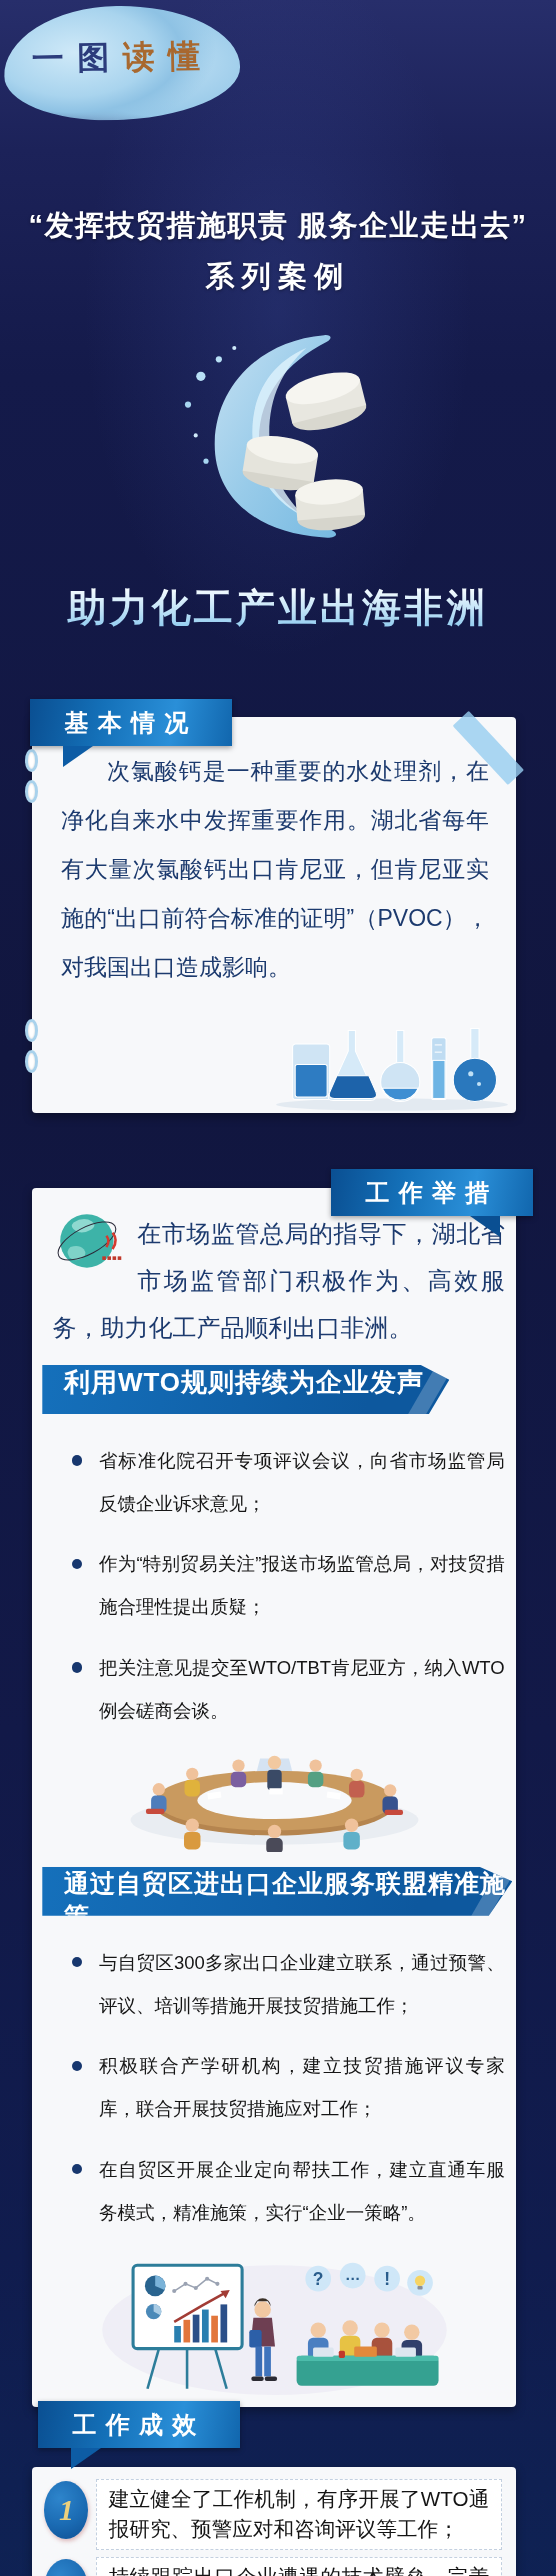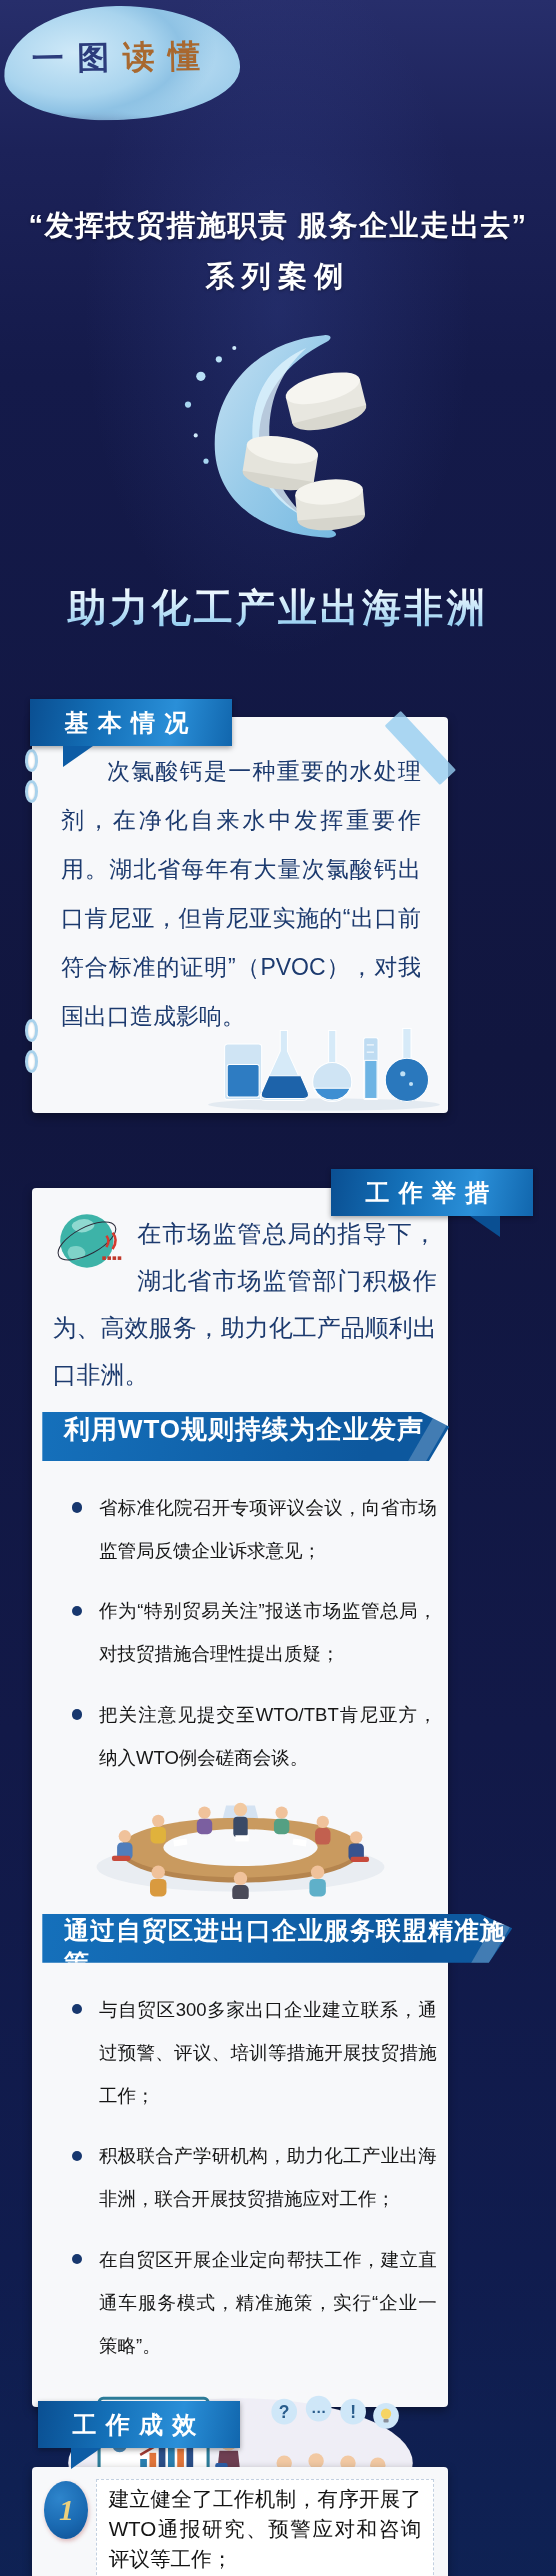--- a/index.html
+++ b/index.html
@@ -36,21 +36,21 @@
     display:flex; align-items:center; justify-content:center; color:#fff; font-size:24px; font-weight:bold; letter-spacing:9.3px;
     box-shadow:0 2.1px 5.2px rgba(0,0,0,.35); z-index:5; }
   .bubble::after { content:""; position:absolute; top:100%; left:33px;
     border-top:21.6px solid #0d5ca5; border-right:30px solid transparent; }
   .bubble.right::after { left:auto; right:33px; border-right:none; border-left:30px solid transparent; border-top-color:#0a4f92; }
   .badge-basic { left:30px; top:699px; }
   .badge-measures { left:auto; right:23px; top:1129px;margin-top:40px; }
   .badge-results { left:38px; top:2401px; }
 
   
-  .card { left:32px; width:416px; background:#f7f8fa; border-radius:4.1px; box-shadow:0 3.1px 9.3px rgba(0,0,0,.35); z-index:2; }
+  .card { left:32px; width:484px; background:#f7f8fa; border-radius:4.1px; box-shadow:0 3.1px 9.3px rgba(0,0,0,.35); z-index:2; }
   .card-basic { top:717px; height:396px; }
   .card-measures { top:1188px; height:1219px; }
   .card-results { top:2467px; height:387px; }
 
   .ring { position:absolute; left:-7.2px; width:13.4px; height:23px; border:3.6px solid #a9d2ec; border-radius:50%; background:#fff; box-shadow:inset 0 0 2.1px rgba(0,0,0,.2); }
   .tape { position:absolute; right:-13.4px; top:19.6px; width:81px; height:21.6px; background:rgba(150,205,240,.8); transform:rotate(47deg); border-radius:1.5px; }
 
   .basic-par { padding:30px 27px 0 29px; font-size:23px; line-height:49px; color:#1c3a6e; text-indent:2em; text-align:justify; font-weight:500; }
   .glass { position:absolute; right:3.1px; bottom:1px; }
 
@@ -233,21 +233,21 @@
           <rect x="60" y="128" width="36" height="10" rx="4"></rect>
           <rect x="524" y="130" width="36" height="10" rx="4"></rect>
         </g>
     </svg>
 
     <div class="sub-banner wide">
         <span>通过自贸区进出口企业服务联盟精准施策</span>
       </div>
     <ul class="blt">
       <li>与自贸区300多家出口企业建立联系，通过预警、评议、培训等措施开展技贸措施工作；</li>
-      <li>积极联合产学研机构，助力化工产业出海非洲，联合开展技贸措施应对工作；</li>
+      <li>积极联合产学研机构，建立技贸措施评议专家库，联合开展技贸措施应对工作；</li>
       <li>在自贸区开展企业定向帮扶工作，建立直通车服务模式，精准施策，实行“企业一策略”。</li>
     </ul>
 
     <svg class="illus2" width="355" height="144" viewBox="0 0 690 280">
       <ellipse cx="345" cy="148" rx="335" ry="126" fill="#efeef6"></ellipse>
       <g stroke="#2d7d9a" stroke-width="5" fill="none">
         <line x1="120" y1="185" x2="98" y2="262"></line>
           <line x1="230" y1="185" x2="252" y2="262"></line>
           <line x1="175" y1="185" x2="175" y2="262"></line>
       </g>

